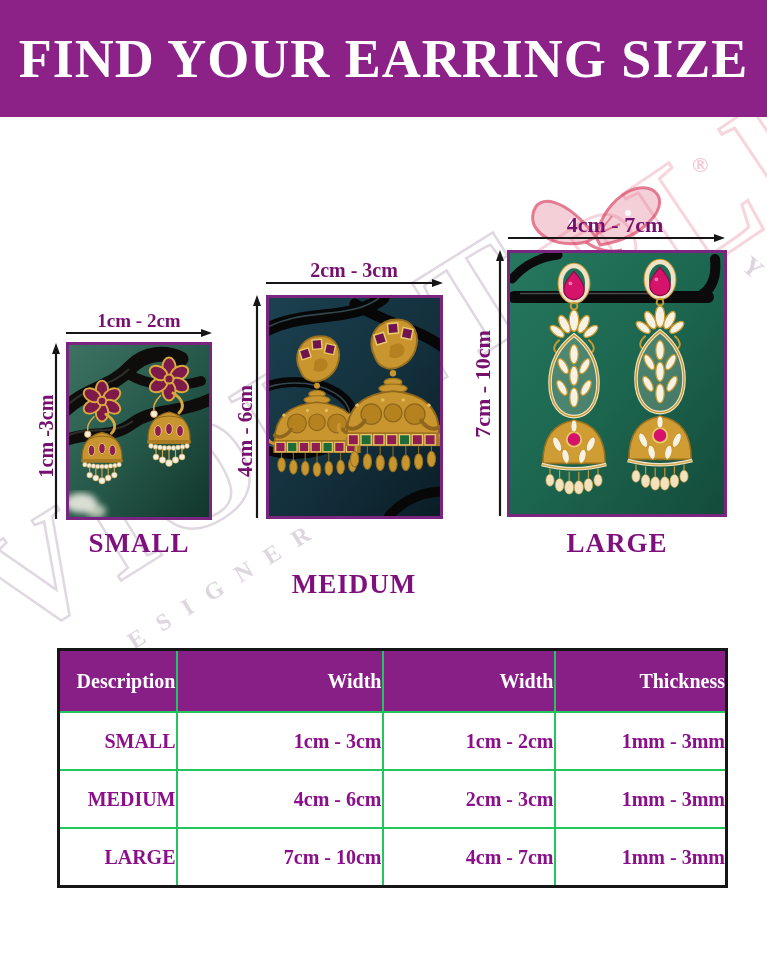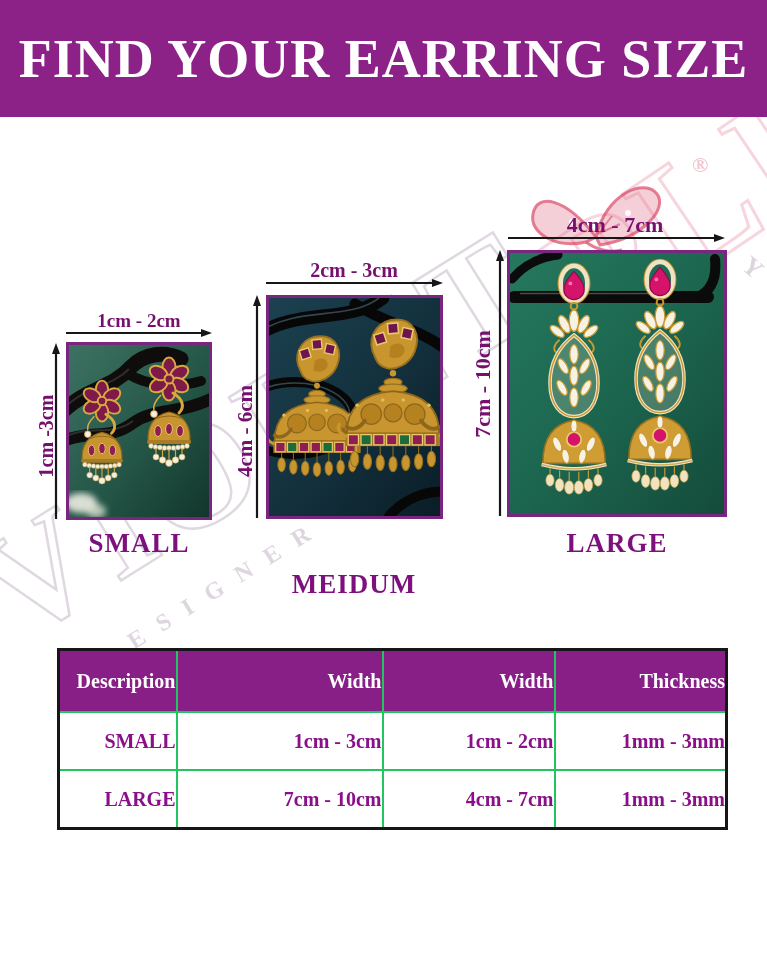--- a/index.html
+++ b/index.html
@@ -343,20 +343,26 @@
       </tr>
     </thead>
     <tbody>
       <tr>
         <td>SMALL</td>
         <td>1cm - 3cm</td>
         <td>1cm - 2cm</td>
         <td>1mm - 3mm</td>
       </tr>
       <tr>
+        <td>MEDIUM</td>
+        <td>4cm - 6cm</td>
+        <td>2cm - 3cm</td>
+        <td>1mm - 3mm</td>
+      </tr>
+      <tr>
         <td>LARGE</td>
         <td>7cm - 10cm</td>
         <td>4cm - 7cm</td>
         <td>1mm - 3mm</td>
       </tr>
     </tbody>
   </table>
 
 </div>
 

